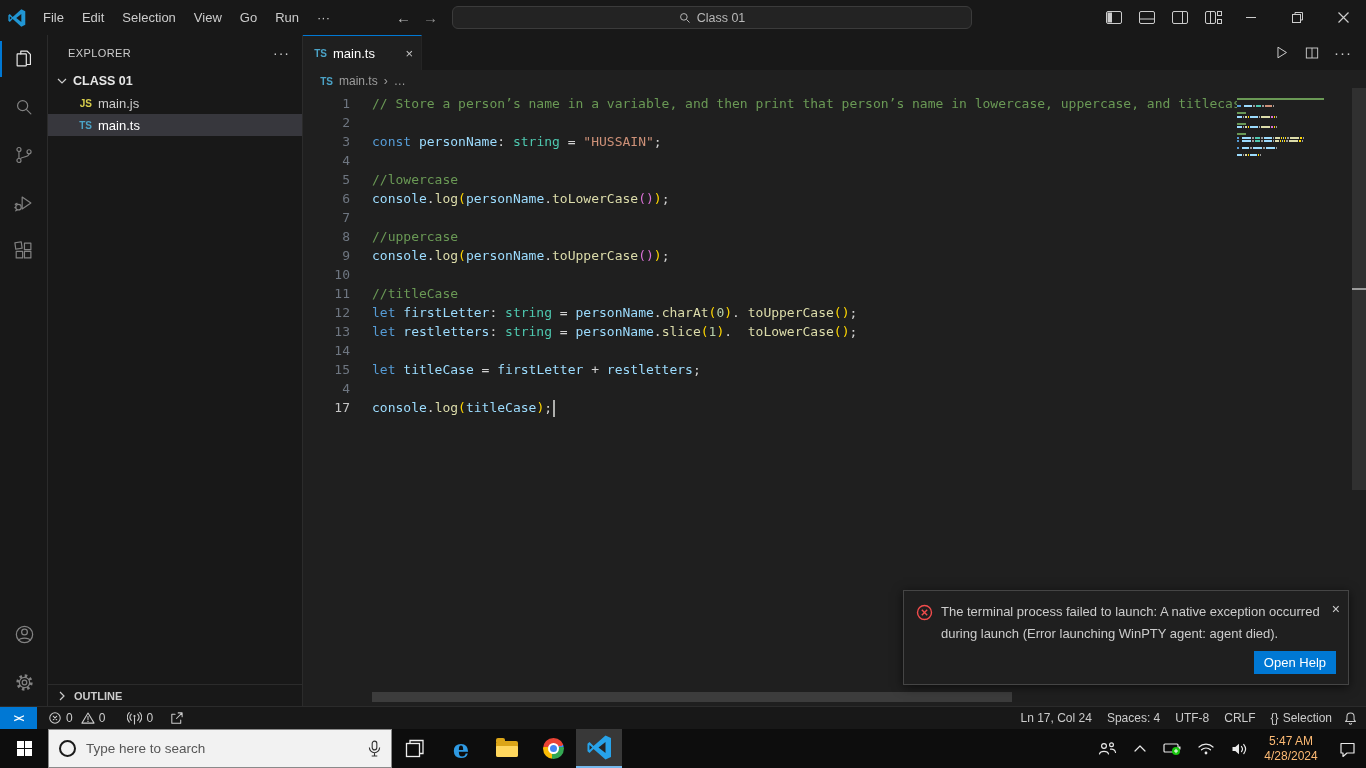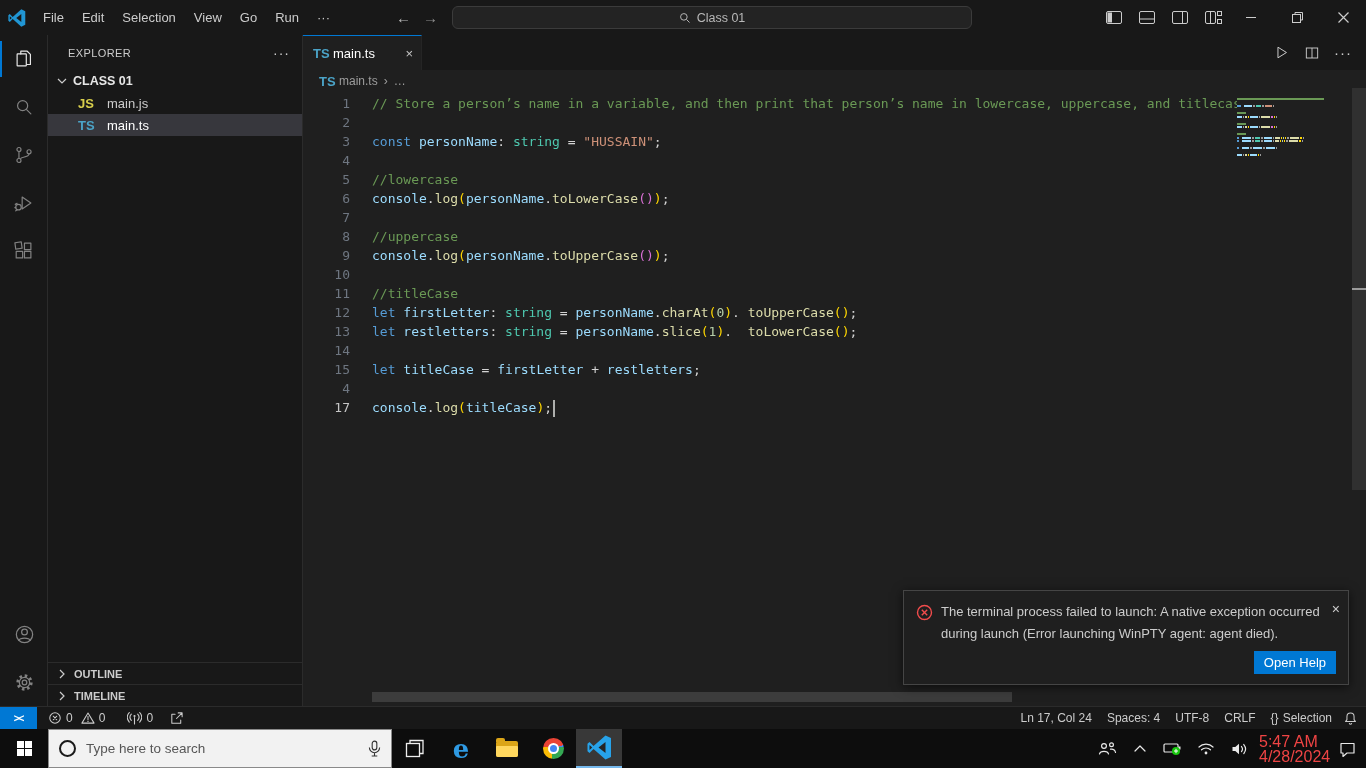--- a/index.html
+++ b/index.html
@@ -30,23 +30,23 @@
   .ab-item{width:48px;height:48px;display:flex;align-items:center;justify-content:center;position:relative}
   .ab-item.active::before{content:"";position:absolute;left:0;top:6px;bottom:6px;width:2px;background:#0078d4}
   .ab-spacer{flex:1}
   .icon-stroke{fill:none;stroke:#828282;stroke-width:1.3;stroke-linecap:round;stroke-linejoin:round}
   .active .icon-stroke{stroke:#e7e7e7}
 
   .sidebar{width:255px;background:#181818;border-right:1px solid #2b2b2b;position:relative;font-size:13px}
   .sb-header{height:35px;display:flex;align-items:center;padding:0 12px 0 20px;font-size:11px;letter-spacing:.4px;color:#ccc}
   .sb-header .more{margin-left:auto;font-size:14px;letter-spacing:1px;color:#ccc;cursor:default}
   .sb-folder{height:22px;display:flex;align-items:center;gap:3px;padding-left:6px;font-weight:bold;font-size:12.5px;color:#e7e7e7}
-  .file-row{height:22px;display:flex;align-items:center;gap:15px;padding-left:30px;color:#ccc;cursor:default}
+  .file-row{height:22px;display:flex;align-items:center;gap:6px;padding-left:30px;color:#ccc;cursor:default}
   .file-row.selected{background:#37373d;color:#fff}
-  .badge{font-size:13px;font-weight:bold;width:14px;text-align:right}
+  .badge{font-size:10px;font-weight:bold;width:14px;text-align:right}
   .badge.js{color:#d8ce4c}
   .badge.ts{color:#4ba3c7}
   .sb-sections{position:absolute;left:0;right:0;bottom:0}
   .sb-section{height:22px;border-top:1px solid #2b2b2b;display:flex;align-items:center;gap:4px;padding-left:6px;
         font-weight:bold;font-size:11px;color:#ccc}
 
   
   .editor-area{flex:1;position:relative;background:#1f1f1f;overflow:hidden}
   .tabstrip{height:35px;background:#181818;display:flex;align-items:stretch}
   .tab{width:119px;background:#1f1f1f;border-top:1px solid #0078d4;border-right:1px solid #252525;
@@ -109,21 +109,21 @@
   .folder .back{position:absolute;inset:0;background:#dba518;border-radius:2px}
   .folder .back::before{content:"";position:absolute;top:-3px;left:0;width:9px;height:4px;background:#dba518;border-radius:2px 2px 0 0}
   .folder .front{position:absolute;left:0;right:0;bottom:0;height:11px;background:#ffd75e;border-radius:1px 1px 2px 2px}
   .chrome{position:relative;width:21px;height:21px;border-radius:50%;
         background:conic-gradient(from -50deg,#ea4335 0 120deg,#4285f4 0 130deg,#34a853 0 240deg,#fbbc05 0 330deg,#ea4335 0)}
   .chrome::before{content:"";position:absolute;inset:5px;background:#fff;border-radius:50%}
   .chrome::after{content:"";position:absolute;inset:7px;background:#4285f4;border-radius:50%}
   .tray{margin-left:auto;display:flex;align-items:center;gap:7px;padding-right:6px}
   .tray-icon{width:26px;display:flex;align-items:center;justify-content:center}
   .tray-stroke{fill:none;stroke:#e8e8e8;stroke-width:1.2;stroke-linecap:round;stroke-linejoin:round}
-  .clock{width:64px;color:#ef4444;font-size:16px;line-height:15px}
+  .clock{width:64px;text-align:center;color:#fdba74;font-size:12px;line-height:15px}
 </style>
 </head>
 <body>
 
 <div id="root">
 
   <div class="titlebar">
     <div class="tb-logo">
       <svg width="18" height="18" viewBox="0 0 100 100">
         <path d="M74 2 L96 12 V88 L74 98 L26 56 L10 72 L2 65 V35 L10 28 L26 44 Z" fill="#2196d4"></path>
@@ -273,26 +273,20 @@
             <span class="badge ts">TS</span>
             <span>main.ts</span>
           </div>
         </div>
       <div class="sb-sections">
         <div class="sb-section">
           <svg width="16" height="16" viewBox="0 0 16 16">
             <polyline points="6,4 10,8 6,12" fill="none" stroke="#ccc" stroke-width="1.2"></polyline>
           </svg>
           <span>OUTLINE</span>
-        </div>
-        <div class="sb-section">
-          <svg width="16" height="16" viewBox="0 0 16 16">
-            <polyline points="6,4 10,8 6,12" fill="none" stroke="#ccc" stroke-width="1.2"></polyline>
-          </svg>
-          <span>TIMELINE</span>
         </div>
       </div>
     </div>
 
     <div class="editor-area">
       <div class="tabstrip">
         <div class="tab">
           <span class="badge ts">TS</span>
           <span>main.ts</span>
           <span class="close">×</span>

